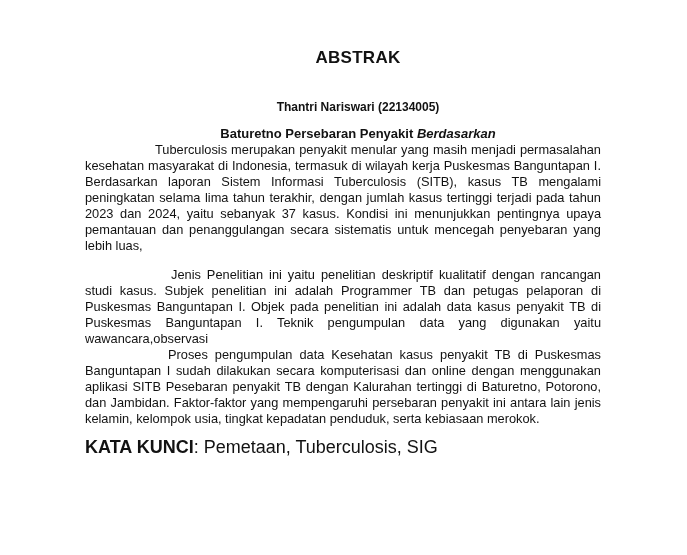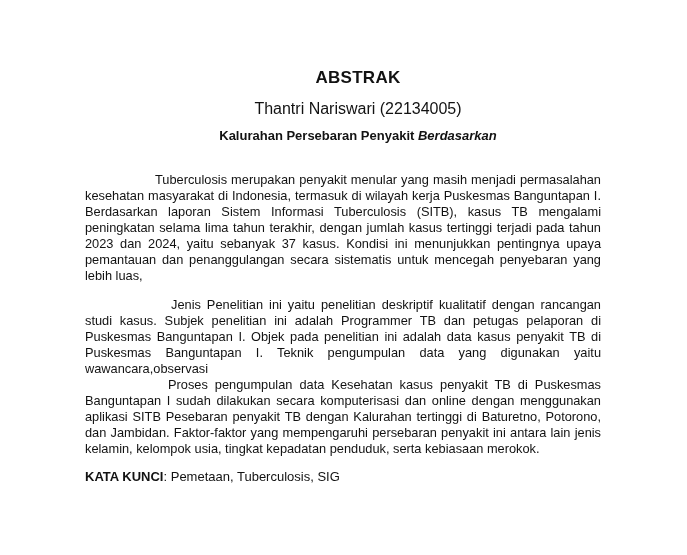--- a/index.html
+++ b/index.html
@@ -14,79 +14,79 @@
     font-family: "Liberation Sans", sans-serif;
   }
   .page {
     position: relative;
     width: 687px;
     height: 555px;
     overflow: hidden;
     background: #ffffff;
   }
   .content {
-    padding: 68px 86px 0 85px;
+    padding: 48px 86px 0 85px;
   }
   
   .centered {
     text-align: center;
     margin-left: 30px;
   }
   .heading {
     margin: 0 0 0 30px;
     font-size: 17px;
     line-height: 20px;
     font-weight: bold;
     letter-spacing: 0.3px;
   }
   .author {
-    margin: 13px 0 0 30px;
-    font-size: 16px;
+    margin: 31px 0 0 30px;
+    font-size: 12px;
     line-height: 16px;
-    font-weight: normal;
+    font-weight: bold;
   }
   .doc-title {
     margin: 10px 0 0 30px;
     font-size: 13px;
     line-height: 17px;
     font-weight: bold;
   }
   .doc-title .italic-term {
     font-style: italic;
     font-weight: bold;
   }
   .para {
     margin: 0;
     font-size: 12.8px;
     line-height: 16px;
     text-align: justify;
   }
-  .para-1 { margin-top: 28px; text-indent: 70px; }
+  .para-1 { text-indent: 70px; }
   .para-2 { margin-top: 13px; text-indent: 86px; }
   .para-3 {  text-indent: 83px; }
   .keywords {
     margin: 12px 0 0 0;
-    font-size: 13px;
+    font-size: 18px;
     line-height: 16px;
   }
   .keywords .kw-label {
     font-weight: bold;
   }
 </style>
 </head>
 <body>
 
 <div class="page">
   <div class="content">
 
     <h1 class="heading centered">ABSTRAK</h1>
 
     <p class="author centered">Thantri Nariswari (22134005)</p>
 
-    <p class="doc-title centered"><span>Kalurahan Persebaran Penyakit </span><span class="italic-term">Berdasarkan</span><br></p>
+    <p class="doc-title centered"><span>Baturetno Persebaran Penyakit </span><span class="italic-term">Berdasarkan</span><br></p>
 
     <p class="para para-1">Tuberculosis merupakan penyakit menular yang masih menjadi permasalahan kesehatan masyarakat di Indonesia, termasuk di wilayah kerja Puskesmas Banguntapan I. Berdasarkan laporan Sistem Informasi Tuberculosis (SITB), kasus TB mengalami peningkatan selama lima tahun terakhir, dengan jumlah kasus tertinggi terjadi pada tahun 2023 dan 2024, yaitu sebanyak 37 kasus. Kondisi ini menunjukkan pentingnya upaya pemantauan dan penanggulangan secara sistematis untuk mencegah penyebaran yang lebih luas,</p>
 
     <p class="para para-2">Jenis Penelitian ini yaitu penelitian deskriptif kualitatif dengan rancangan studi kasus. Subjek penelitian ini adalah Programmer TB dan petugas pelaporan di Puskesmas Banguntapan I. Objek pada penelitian ini adalah data kasus penyakit TB di Puskesmas Banguntapan I. Teknik pengumpulan data yang digunakan yaitu wawancara,observasi</p>
 
     <p class="para para-3">Proses pengumpulan data Kesehatan kasus penyakit TB di Puskesmas Banguntapan I sudah dilakukan secara komputerisasi dan online dengan menggunakan aplikasi SITB Pesebaran penyakit TB dengan Kalurahan tertinggi di Baturetno, Potorono, dan Jambidan. Faktor-faktor yang mempengaruhi persebaran penyakit ini antara lain jenis kelamin, kelompok usia, tingkat kepadatan penduduk, serta kebiasaan merokok.</p>
 
     <p class="keywords"><span class="kw-label">KATA KUNCI</span><span>: Pemetaan, Tuberculosis, SIG</span></p>
 
   </div>

